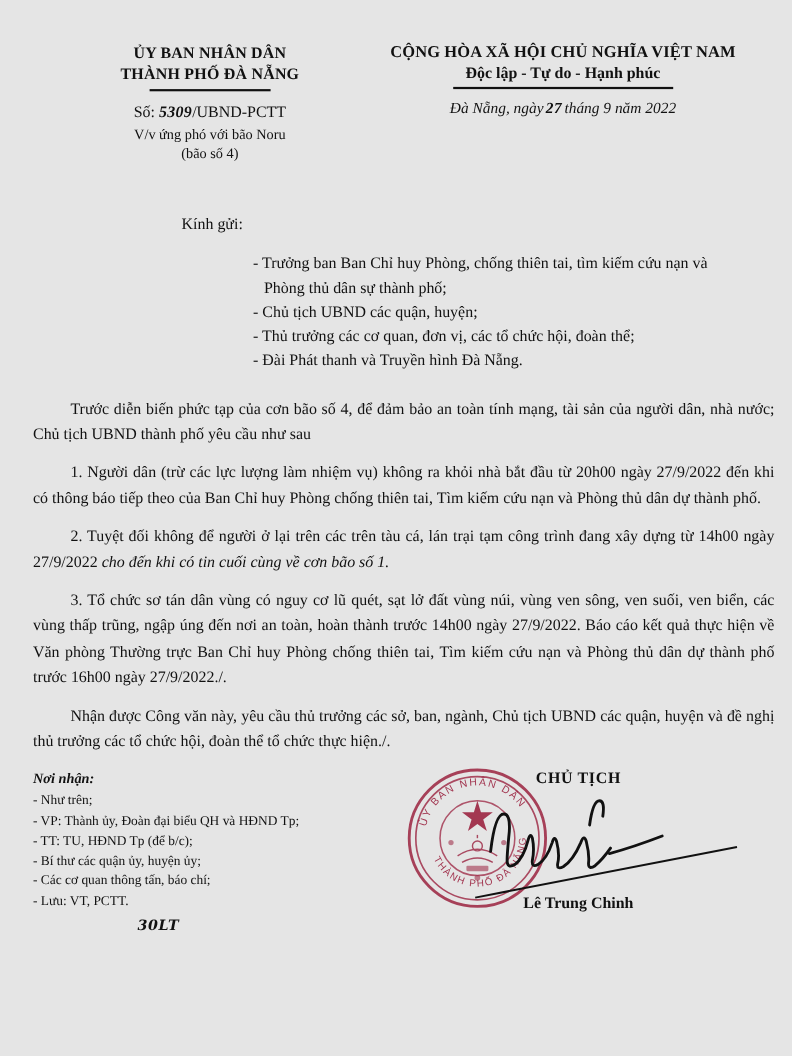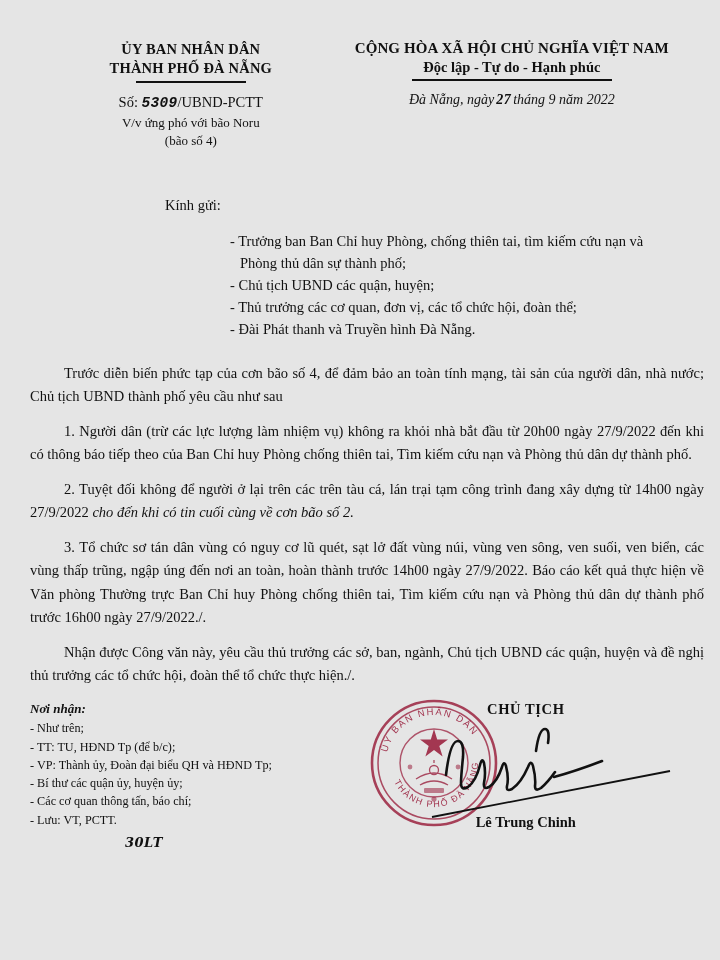--- a/index.html
+++ b/index.html
@@ -51,21 +51,21 @@
     width: 200px;
     height: 1.6px;
     background: #111;
     margin: 3px auto 11px auto;
   }
   .so-line {
     font-size: 14.5px;
     line-height: 1.45;
   }
   .handwritten {
-    font-family: Liberation Mono, monospace;
+    font-family: Liberation Serif, serif;
     font-style: italic;
     font-weight: bold;
     letter-spacing: .3px;
     text-align: right;
   }
   .vv-line {
     font-size: 13px;
     line-height: 1.42;
   }
   .natl-title {
@@ -226,32 +226,32 @@
       <div class="recip-item">- Trưởng ban Ban Chỉ huy Phòng, chống thiên tai, tìm kiếm cứu nạn và Phòng thủ dân sự thành phố;</div>
       <div class="recip-item">- Chủ tịch UBND các quận, huyện;</div>
       <div class="recip-item">- Thủ trưởng các cơ quan, đơn vị, các tổ chức hội, đoàn thể;</div>
       <div class="recip-item">- Đài Phát thanh và Truyền hình Đà Nẵng.</div>
     </div>
   </div>
 
   <div class="body-text">
     <p>Trước diễn biến phức tạp của cơn bão số 4, để đảm bảo an toàn tính mạng, tài sản của người dân, nhà nước; Chủ tịch UBND thành phố yêu cầu như sau</p>
     <p>1. Người dân (trừ các lực lượng làm nhiệm vụ) không ra khỏi nhà bắt đầu từ 20h00 ngày 27/9/2022 đến khi có thông báo tiếp theo của Ban Chỉ huy Phòng chống thiên tai, Tìm kiếm cứu nạn và Phòng thủ dân dự thành phố.</p>
-    <p><span>2. Tuyệt đối không để người ở lại trên các trên tàu cá, lán trại tạm công trình đang xây dựng từ 14h00 ngày 27/9/2022 </span><span class="ital">cho đến khi có tin cuối cùng về cơn bão số 2.</span></p>
+    <p><span>2. Tuyệt đối không để người ở lại trên các trên tàu cá, lán trại tạm công trình đang xây dựng từ 14h00 ngày 27/9/2022 </span><span class="ital">cho đến khi có tin cuối cùng về cơn bão số 1.</span></p>
     <p>3. Tổ chức sơ tán dân vùng có nguy cơ lũ quét, sạt lở đất vùng núi, vùng ven sông, ven suối, ven biển, các vùng thấp trũng, ngập úng đến nơi an toàn, hoàn thành trước 14h00 ngày 27/9/2022. Báo cáo kết quả thực hiện về Văn phòng Thường trực Ban Chỉ huy Phòng chống thiên tai, Tìm kiếm cứu nạn và Phòng thủ dân dự thành phố trước 16h00 ngày 27/9/2022./.</p>
     <p>Nhận được Công văn này, yêu cầu thủ trưởng các sở, ban, ngành, Chủ tịch UBND các quận, huyện và đề nghị thủ trưởng các tổ chức hội, đoàn thể tổ chức thực hiện./.</p>
   </div>
 
   <div class="footer">
 
     <div class="noi-nhan">
       <div class="noi-nhan-title">Nơi nhận:</div>
       <div class="nn-item">- Như trên;</div>
+      <div class="nn-item">- VP: Thành ủy, Đoàn đại biểu QH và HĐND Tp;</div>
       <div class="nn-item">- TT: TU, HĐND Tp (để b/c);</div>
-      <div class="nn-item">- VP: Thành ủy, Đoàn đại biểu QH và HĐND Tp;</div>
       <div class="nn-item">- Bí thư các quận ủy, huyện ủy;</div>
       <div class="nn-item">- Các cơ quan thông tấn, báo chí;</div>
       <div class="nn-item">- Lưu: VT, PCTT.</div>
       <div class="nn-scribble">30LT</div>
     </div>
 
     <div class="sign-block">
 
       <svg class="seal" viewBox="0 0 140 140">
         <defs>

